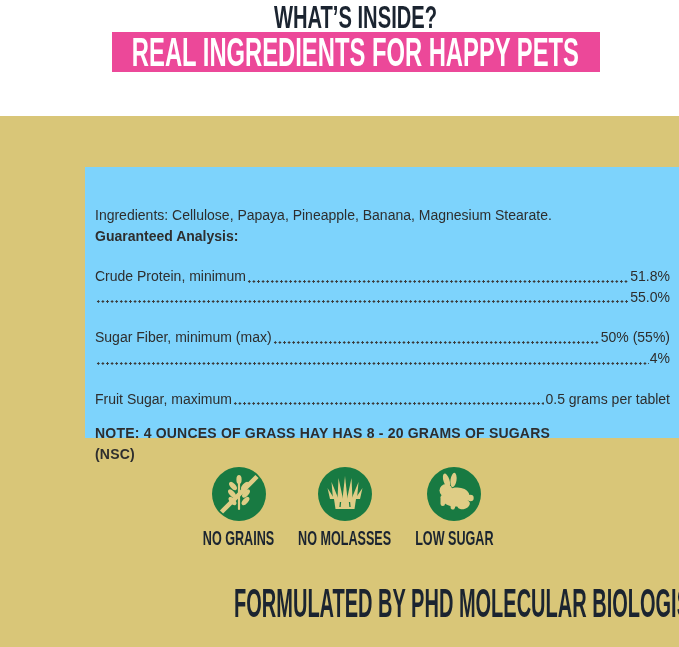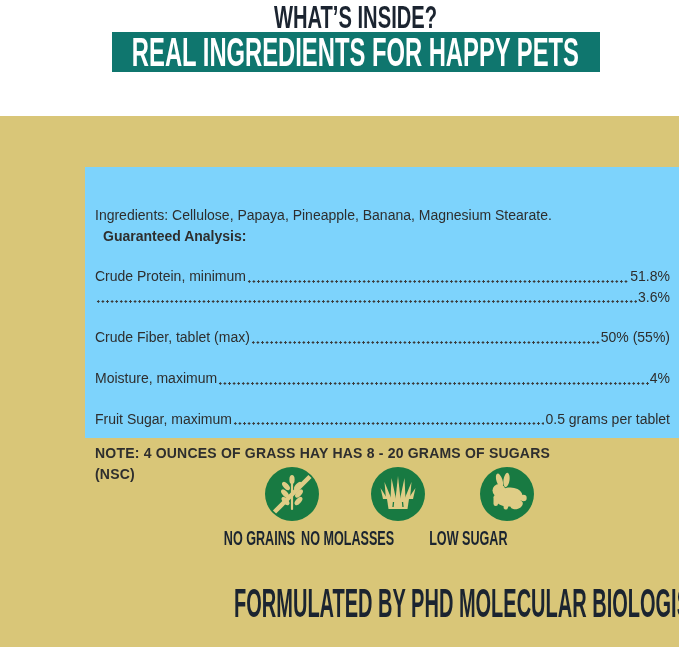--- a/index.html
+++ b/index.html
@@ -12,52 +12,52 @@
   .cond{display:inline-block;white-space:nowrap;transform-origin:50% 50%;font-weight:700;}
 
   
   .top-title{
     position:absolute;top:0;left:0;width:100%;text-align:center;
     font-size:32px;line-height:34px;color:#1b2430;
   }
   .top-title .cond{transform:scaleX(0.63);}
   .banner{
     position:absolute;top:32px;left:50%;transform:translateX(-50%);
-    width:488px;height:40px;background:#0f766e;
+    width:488px;height:40px;background:#ec4899;
     display:flex;align-items:center;justify-content:center;
     color:#ffffff;font-size:41px;line-height:40px;
   }
   .banner .cond{transform:scaleX(0.58);}
 
   
   .tan{position:absolute;top:116px;left:0;width:679px;height:531px;background:#d9c678;}
 
   
   .panel{
     position:absolute;top:167px;left:85px;width:599px;height:271px;
     background:#7dd3fc;box-sizing:border-box;
     padding:38px 14px 0 10px;
     color:#2e2e2e;font-size:14px;line-height:20.6px;
   }
-  .analysis-heading{font-weight:700;margin-left:8px;}
+  .analysis-heading{font-weight:700;}
   .row{display:flex;align-items:baseline;}
   .row-label{white-space:nowrap;margin-top:20px;}
   .row-value{white-space:nowrap;}
   .leader{
     flex:1;align-self:stretch;margin:0 1px;
     background-image:radial-gradient(circle,#3a3a3a 1.05px,transparent 1.35px);
     background-size:4.6px 3px;background-repeat:repeat-x;
     background-position:left calc(100% - 4px);
   }
   .note{margin-top:14px;font-weight:700;line-height:21px;letter-spacing:.2px;}
 
   
   .badge{
     position:absolute;top:467px;width:160px;transform:translateX(-50%);
-    display:flex;flex-direction:column;align-items:flex-end;
+    display:flex;flex-direction:column;align-items:center;
   }
   .badge-1{left:239px;} .badge-2{left:345px;} .badge-3{left:454px;}
   .icon-circle{width:54px;height:54px;}
   .badge-label{
     margin-top:8px;text-align:center;color:#1b2430;
     font-size:21px;line-height:18px;
   }
   .badge-label .cond{transform:scaleX(0.6);}
 
   
@@ -86,29 +86,28 @@
     <div>Ingredients: Cellulose, Papaya, Pineapple, Banana, Magnesium Stearate.</div>
     <div class="analysis-heading">Guaranteed Analysis:</div>
 
     <div class="row">
       <span class="row-label">Crude Protein, minimum</span>
       <span class="leader"></span>
       <span class="row-value">51.8%</span>
     </div>
     <div class="row">
       <span class="leader"></span>
-      <span class="row-value">3.6%</span>
+      <span class="row-value">55.0%</span>
     </div>
     <div class="row">
-      <span class="row-label">Crude Fiber, tablet (max)</span>
+      <span class="row-label">Sugar Fiber, minimum (max)</span>
       <span class="leader"></span>
       <span class="row-value">50% (55%)</span>
     </div>
     <div class="row">
-      <span class="row-label">Moisture, maximum</span>
       <span class="leader"></span>
       <span class="row-value">4%</span>
     </div>
     <div class="row">
       <span class="row-label">Fruit Sugar, maximum</span>
       <span class="leader"></span>
       <span class="row-value">0.5 grams per tablet</span>
     </div>
 
     <div class="note">

